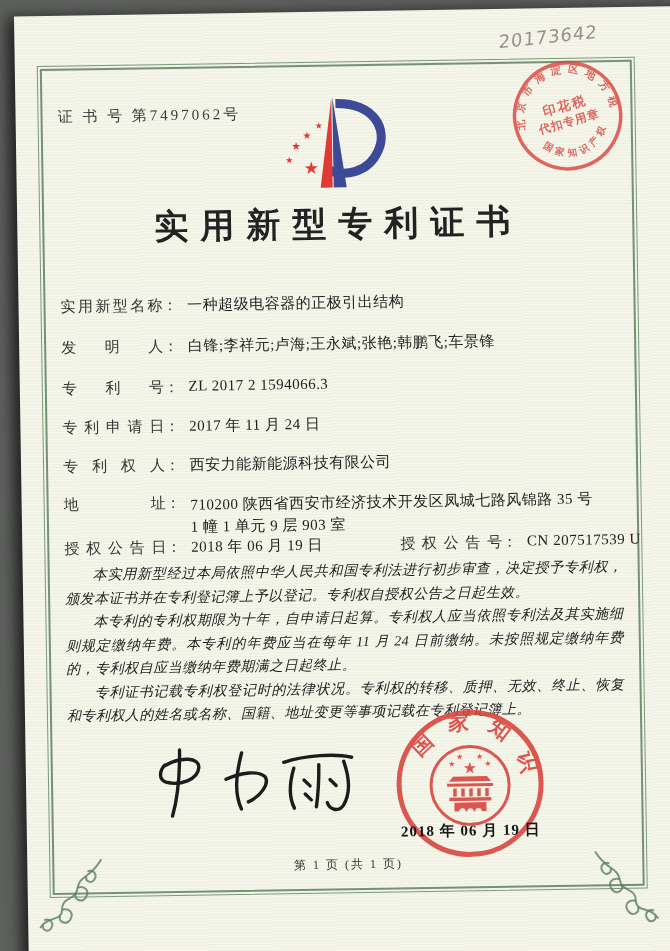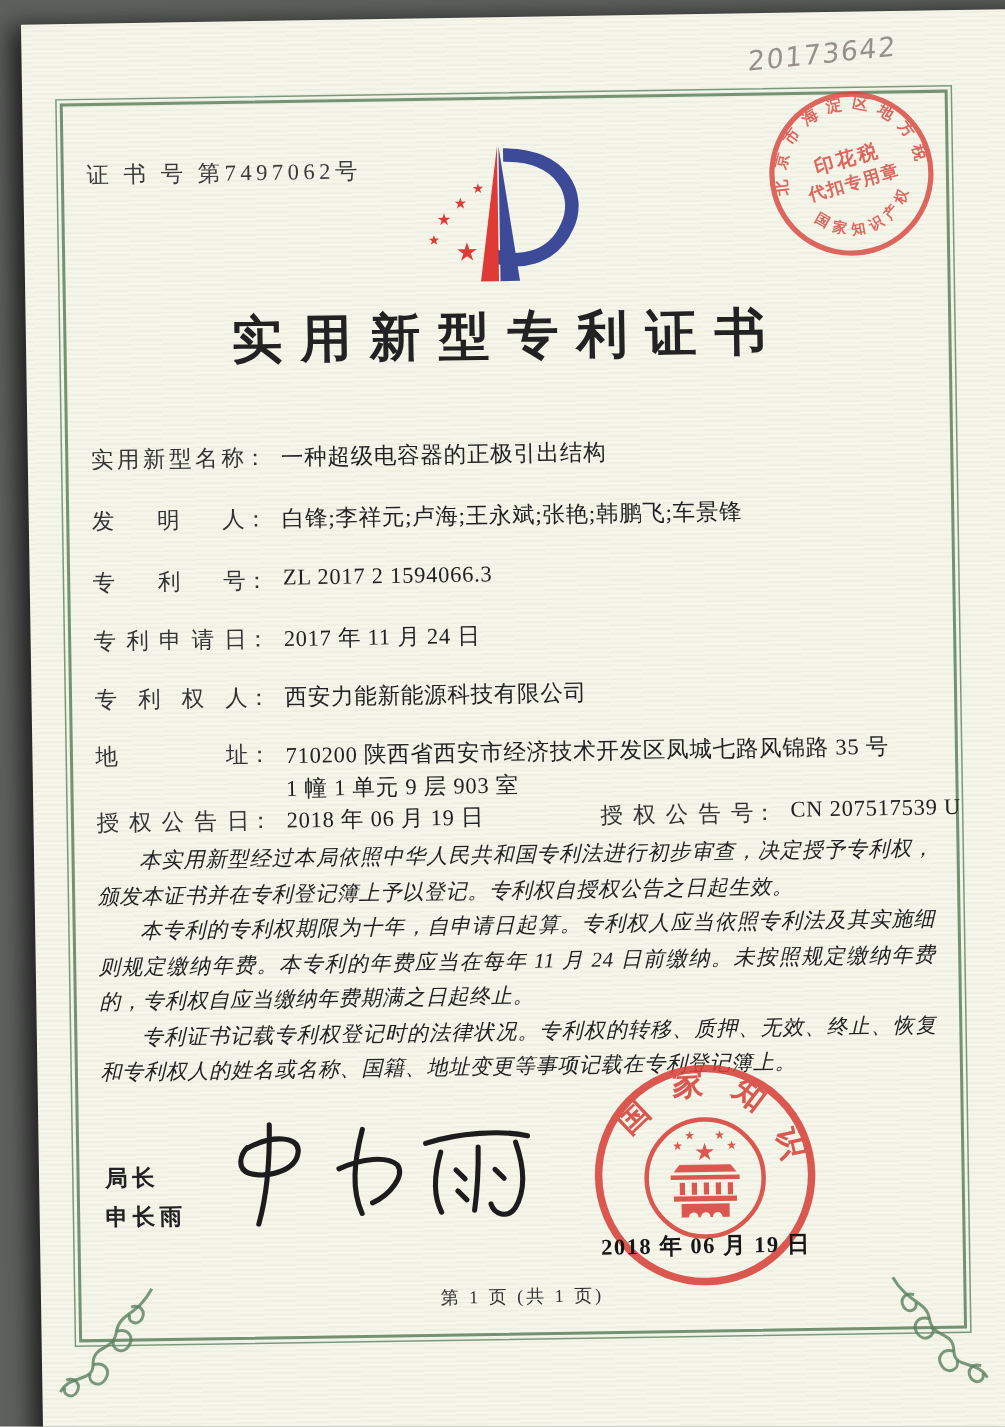--- a/index.html
+++ b/index.html
@@ -133,24 +133,20 @@
         </span>
       </div>
     </div>
 
     <div class="bodytext">
       <p>本实用新型经过本局依照中华人民共和国专利法进行初步审查，决定授予专利权，颁发本证书并在专利登记簿上予以登记。专利权自授权公告之日起生效。</p>
       <p>本专利的专利权期限为十年，自申请日起算。专利权人应当依照专利法及其实施细则规定缴纳年费。本专利的年费应当在每年 11 月 24 日前缴纳。未按照规定缴纳年费的，专利权自应当缴纳年费期满之日起终止。</p>
       <p>专利证书记载专利权登记时的法律状况。专利权的转移、质押、无效、终止、恢复和专利权人的姓名或名称、国籍、地址变更等事项记载在专利登记簿上。</p>
     </div>
 
-    <div class="signer">
-      <div>局长</div>
-      <div>申长雨</div>
-    </div>
 
     <svg class="signature" viewBox="0 0 240 84">
       <path d="M26,26 C44,16 62,18 61,28 C60,40 42,46 28,42 C20,39 22,30 27,25"></path>
       <path d="M42,10 C42,34 40,56 34,76"></path>
       <path d="M104,14 C98,36 96,54 103,70"></path>
       <path d="M88,40 C104,33 120,32 127,38 C132,45 122,58 110,63"></path>
       <path d="M146,24 C168,17 198,16 214,20"></path>
       <path d="M156,30 C151,46 151,60 156,70"></path>
       <path d="M206,24 C212,42 212,57 205,68 C200,75 191,72 189,65"></path>
       <path d="M181,27 C181,42 180,56 178,69"></path>

